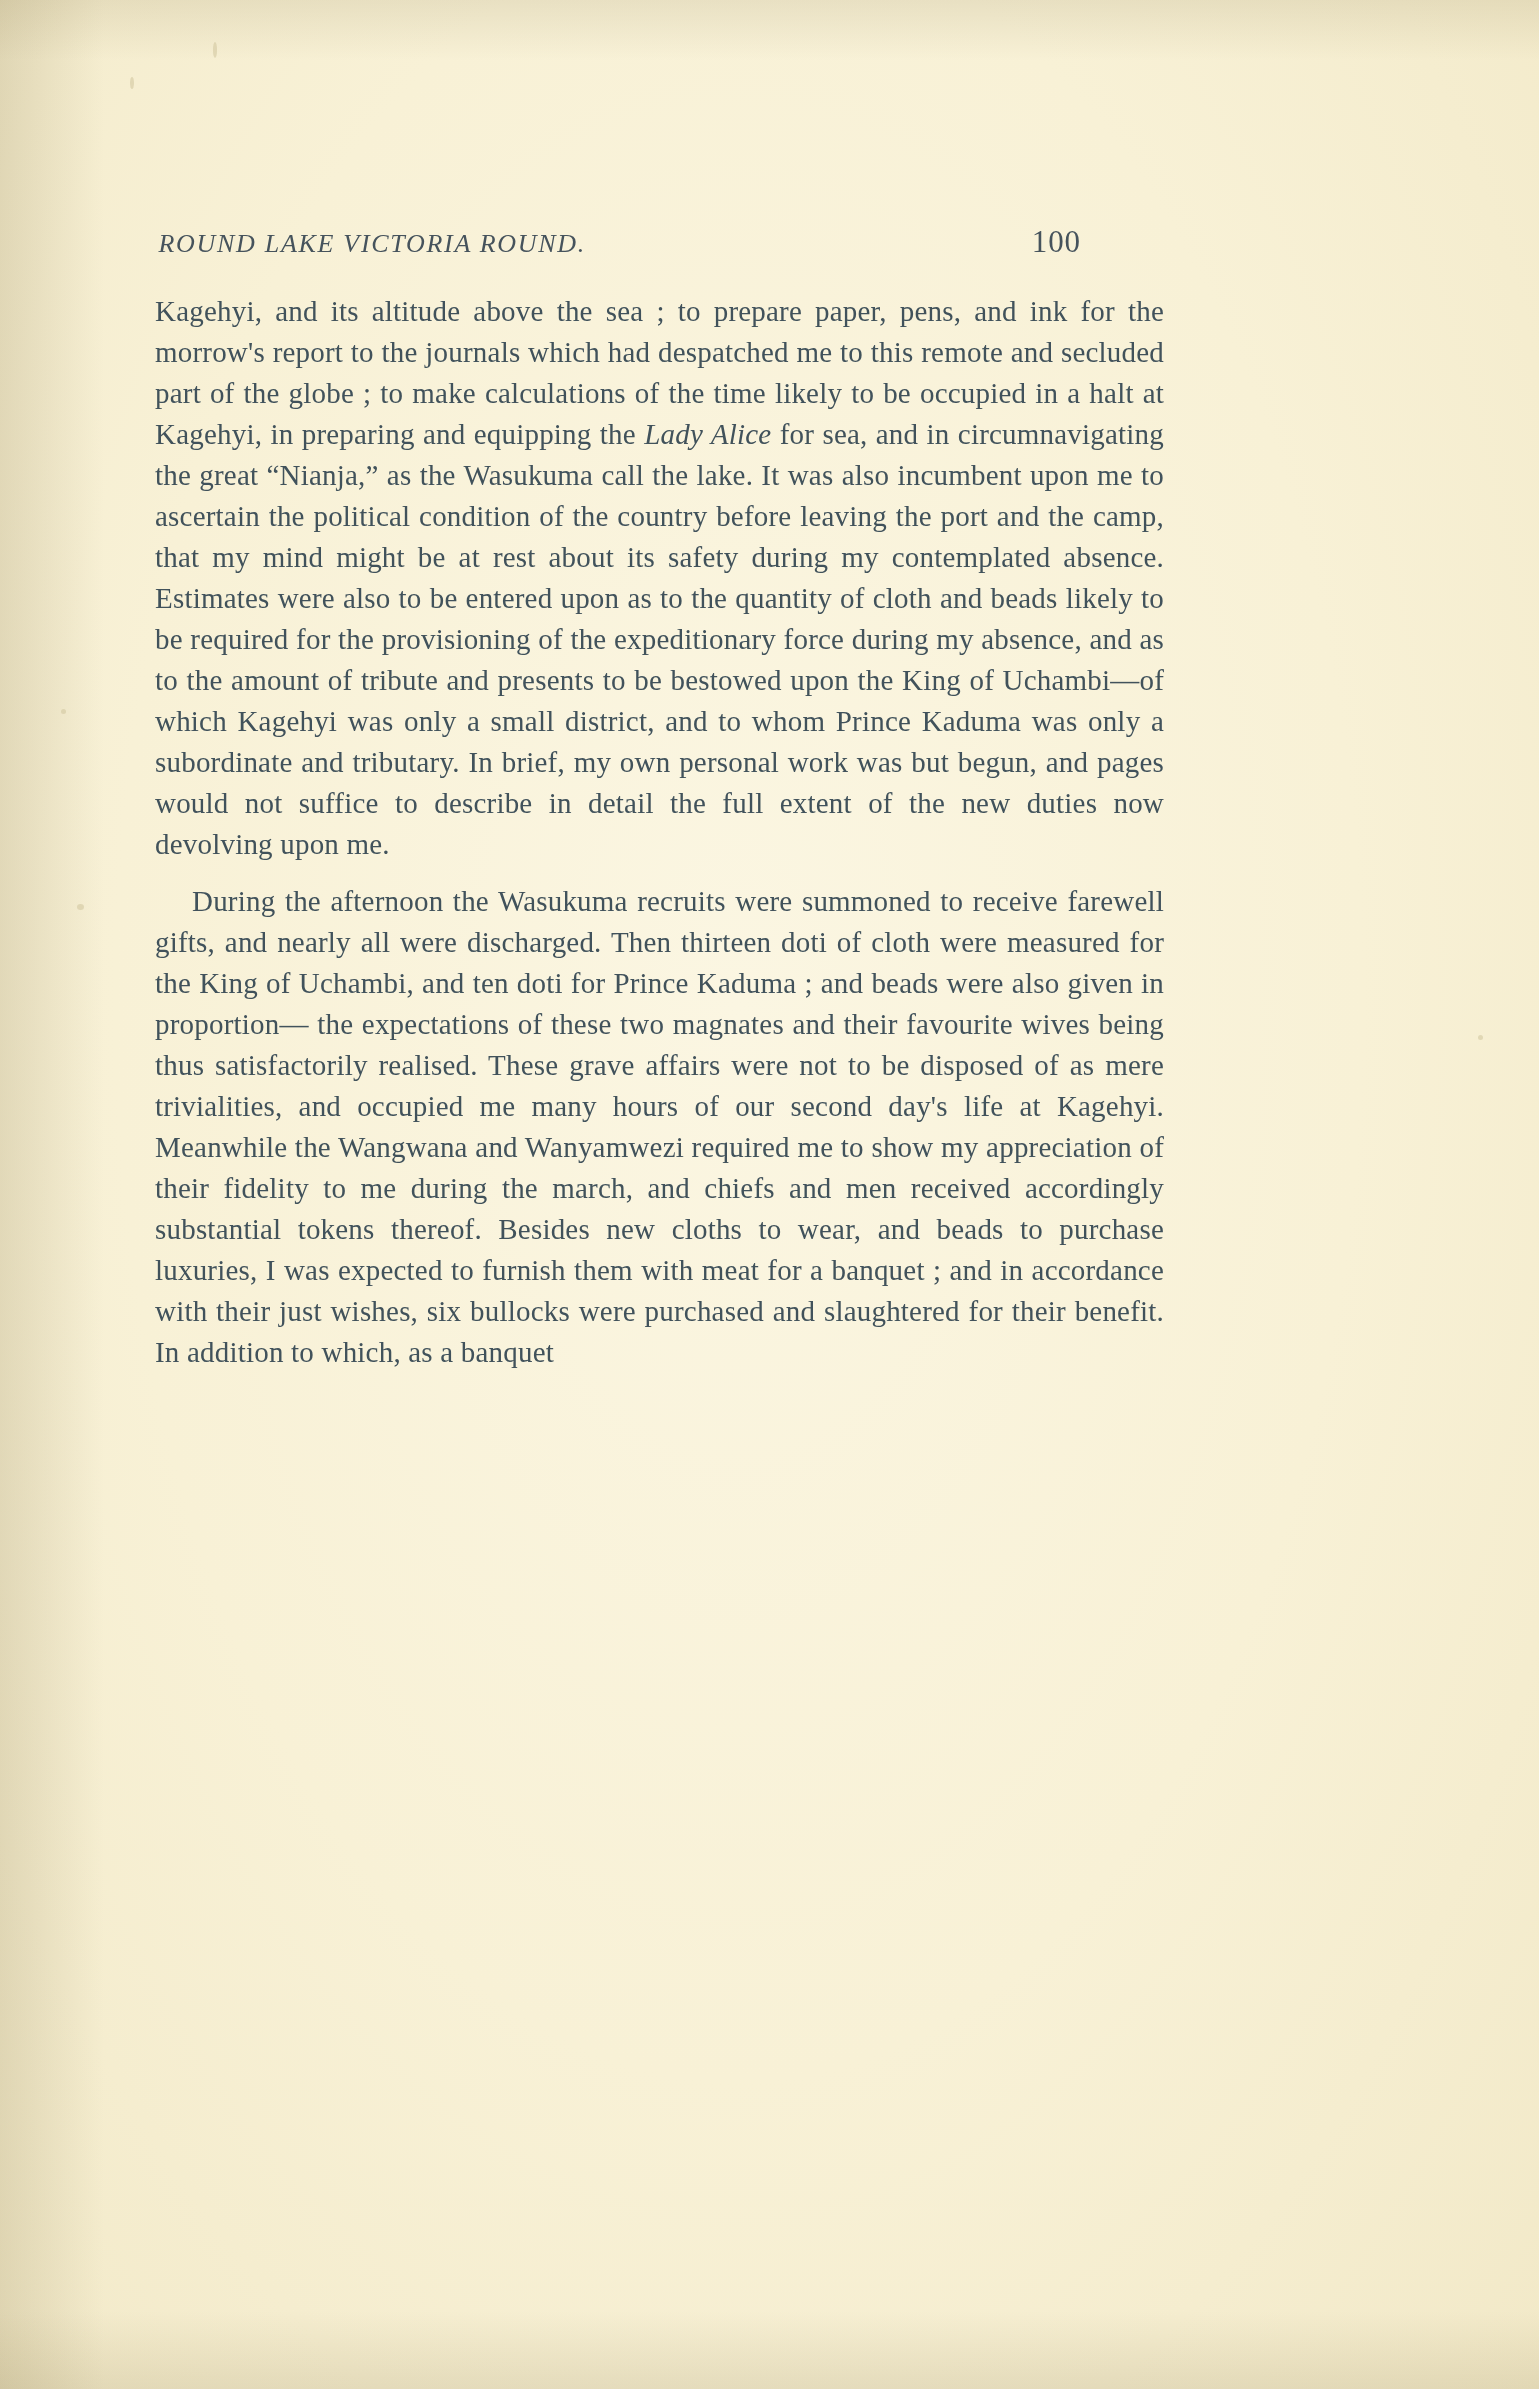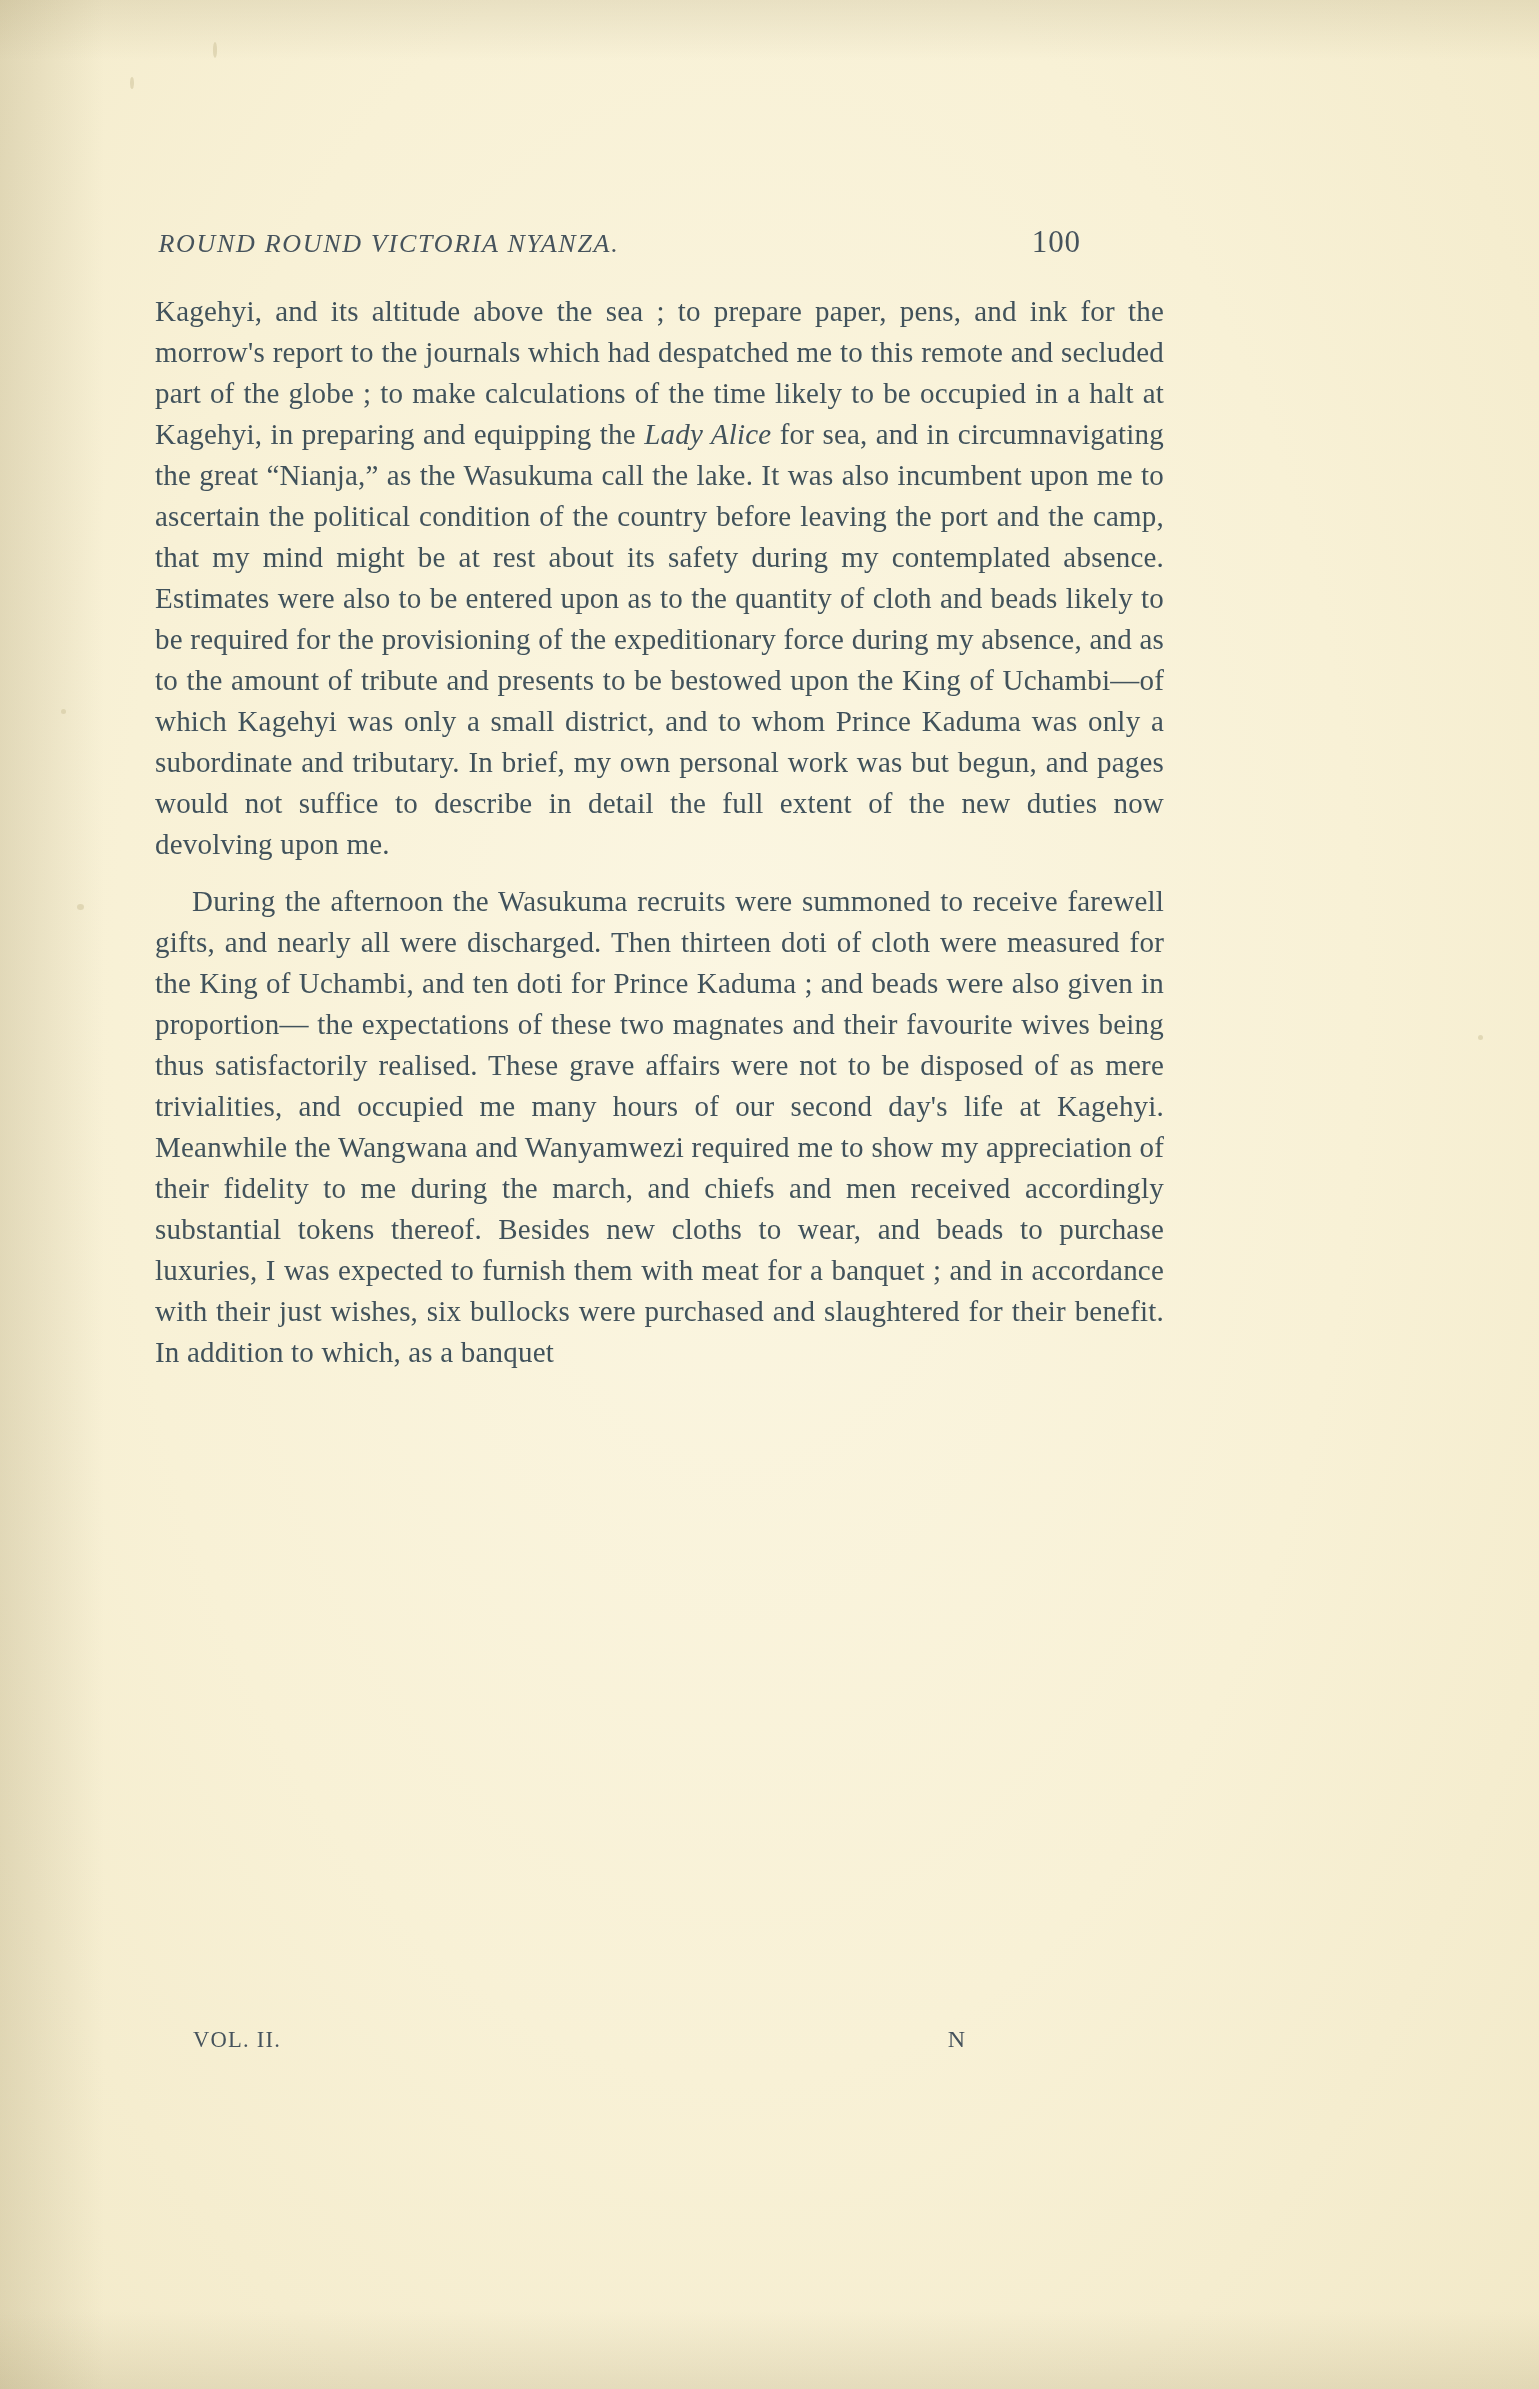--- a/index.html
+++ b/index.html
@@ -122,30 +122,26 @@
 
   <div class="speck" style="left:213px;top:42px;width:4.3px;height:15.7px;"></div>
   <div class="speck" style="left:130px;top:77px;width:3.5px;height:12px;"></div>
   <div class="speck" style="left:61px;top:709px;width:5.2px;height:5.2px;"></div>
   <div class="speck" style="left:77px;top:904px;width:7px;height:6px;"></div>
   <div class="speck" style="left:1478px;top:1035px;width:5.2px;height:5.2px;"></div>
 
   <div class="content">
 
     <div class="runhead">
-      <span class="runhead-title">ROUND ROUND VICTORIA NYANZA.</span>
+      <span class="runhead-title">ROUND LAKE VICTORIA ROUND.</span>
       <span class="runhead-page">100</span>
     </div>
 
     <div class="body-text">
       <p><span>Kagehyi, and its altitude above the sea ; to prepare paper, pens, and ink for the morrow's report to the journals which had despatched me to this remote and secluded part of the globe ; to make calculations of the time likely to be occupied in a halt at Kagehyi, in preparing and equipping the </span><span class="ital">Lady Alice</span><span> for sea, and in circumnavigating the great “Nianja,” as the Wasukuma call the lake. It was also incumbent upon me to ascertain the political condition of the country before leaving the port and the camp, that my mind might be at rest about its safety during my contemplated absence. Estimates were also to be entered upon as to the quantity of cloth and beads likely to be required for the provisioning of the expeditionary force during my absence, and as to the amount of tribute and presents to be bestowed upon the King of Uchambi—of which Kagehyi was only a small district, and to whom Prince Kaduma was only a subordinate and tributary. In brief, my own personal work was but begun, and pages would not suffice to describe in detail the full extent of the new duties now devolving upon me.</span></p>
       <p class="indent">During the afternoon the Wasukuma recruits were summoned to receive farewell gifts, and nearly all were discharged. Then thirteen doti of cloth were measured for the King of Uchambi, and ten doti for Prince Kaduma ; and beads were also given in proportion— the expectations of these two magnates and their favourite wives being thus satisfactorily realised. These grave affairs were not to be disposed of as mere trivialities, and occupied me many hours of our second day's life at Kagehyi. Meanwhile the Wangwana and Wanyamwezi required me to show my appreciation of their fidelity to me during the march, and chiefs and men received accordingly substantial tokens thereof. Besides new cloths to wear, and beads to purchase luxuries, I was expected to furnish them with meat for a banquet ; and in accordance with their just wishes, six bullocks were purchased and slaughtered for their benefit. In addition to which, as a banquet</p>
     </div>
 
   </div>
 
-  <div class="footline">
-    <span class="vol">VOL. II.</span>
-    <span class="signature">N</span>
-  </div>
 
 </div>
 
 
 </body></html>

